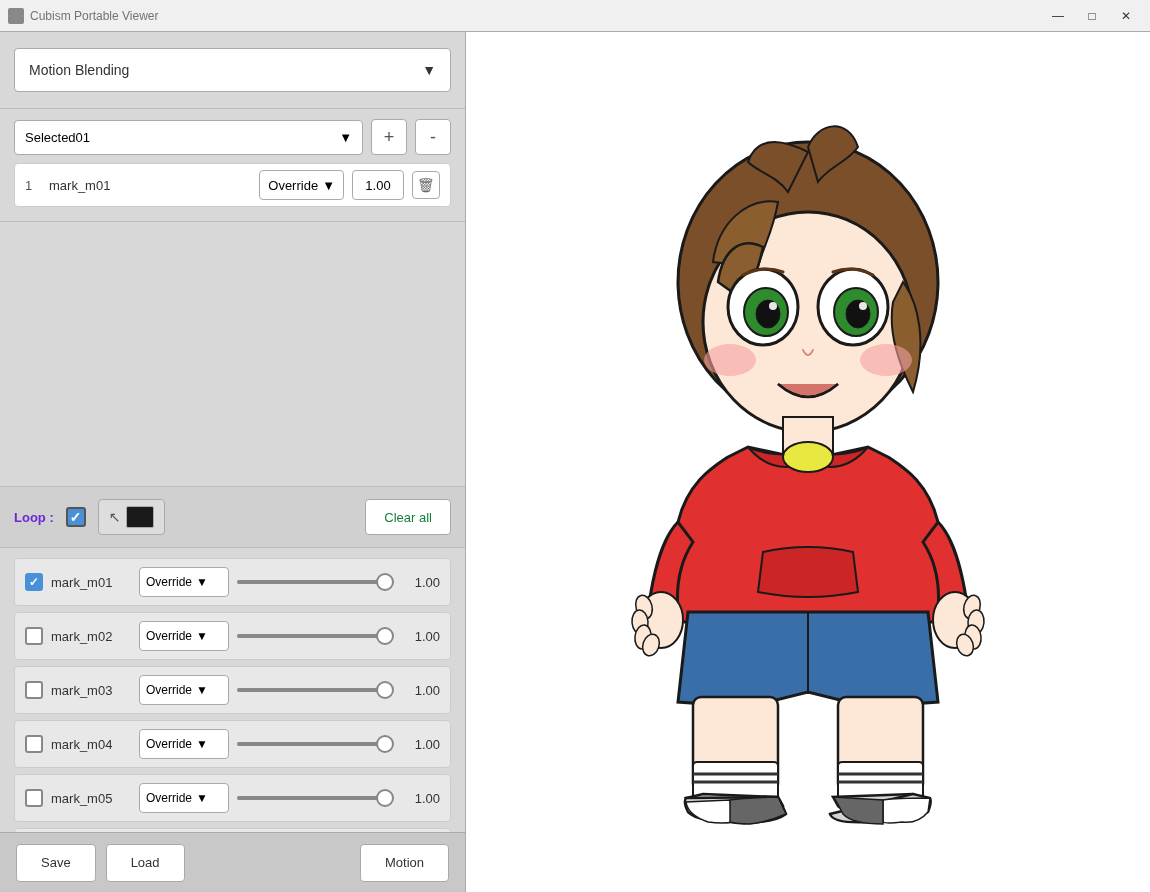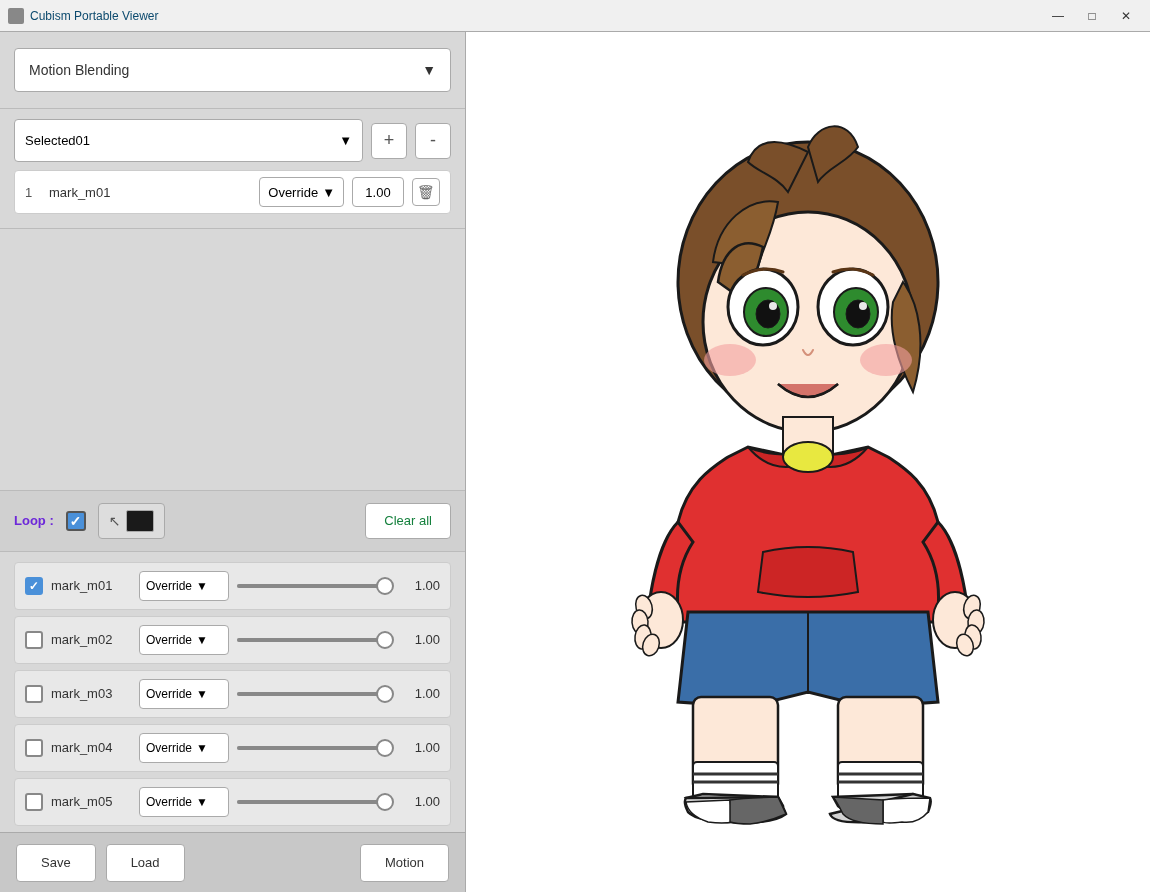--- a/index.html
+++ b/index.html
@@ -31,21 +31,21 @@
       gap: 6px;
     }
     .titlebar-icon {
       width: 16px;
       height: 16px;
       background: #888;
       border-radius: 2px;
     }
     .titlebar-title {
       font-size: 12px;
-      color: #0c4a6e;
+      color: #737373;
     }
     .titlebar-controls {
       display: flex;
       gap: 2px;
     }
     .titlebar-btn {
       width: 32px;
       height: 22px;
       background: transparent;
       border: none;
@@ -110,21 +110,21 @@
 
     .track-header {
       display: flex;
       align-items: center;
       gap: 8px;
       margin-bottom: 8px;
     }
 
     .track-name-dropdown {
       flex: 1;
-      height: 43px;
+      height: 35px;
       background: white;
       border: 1px solid #aaa;
       border-radius: 4px;
       display: flex;
       align-items: center;
       justify-content: space-between;
       padding: 0 10px;
       cursor: pointer;
     }
 

